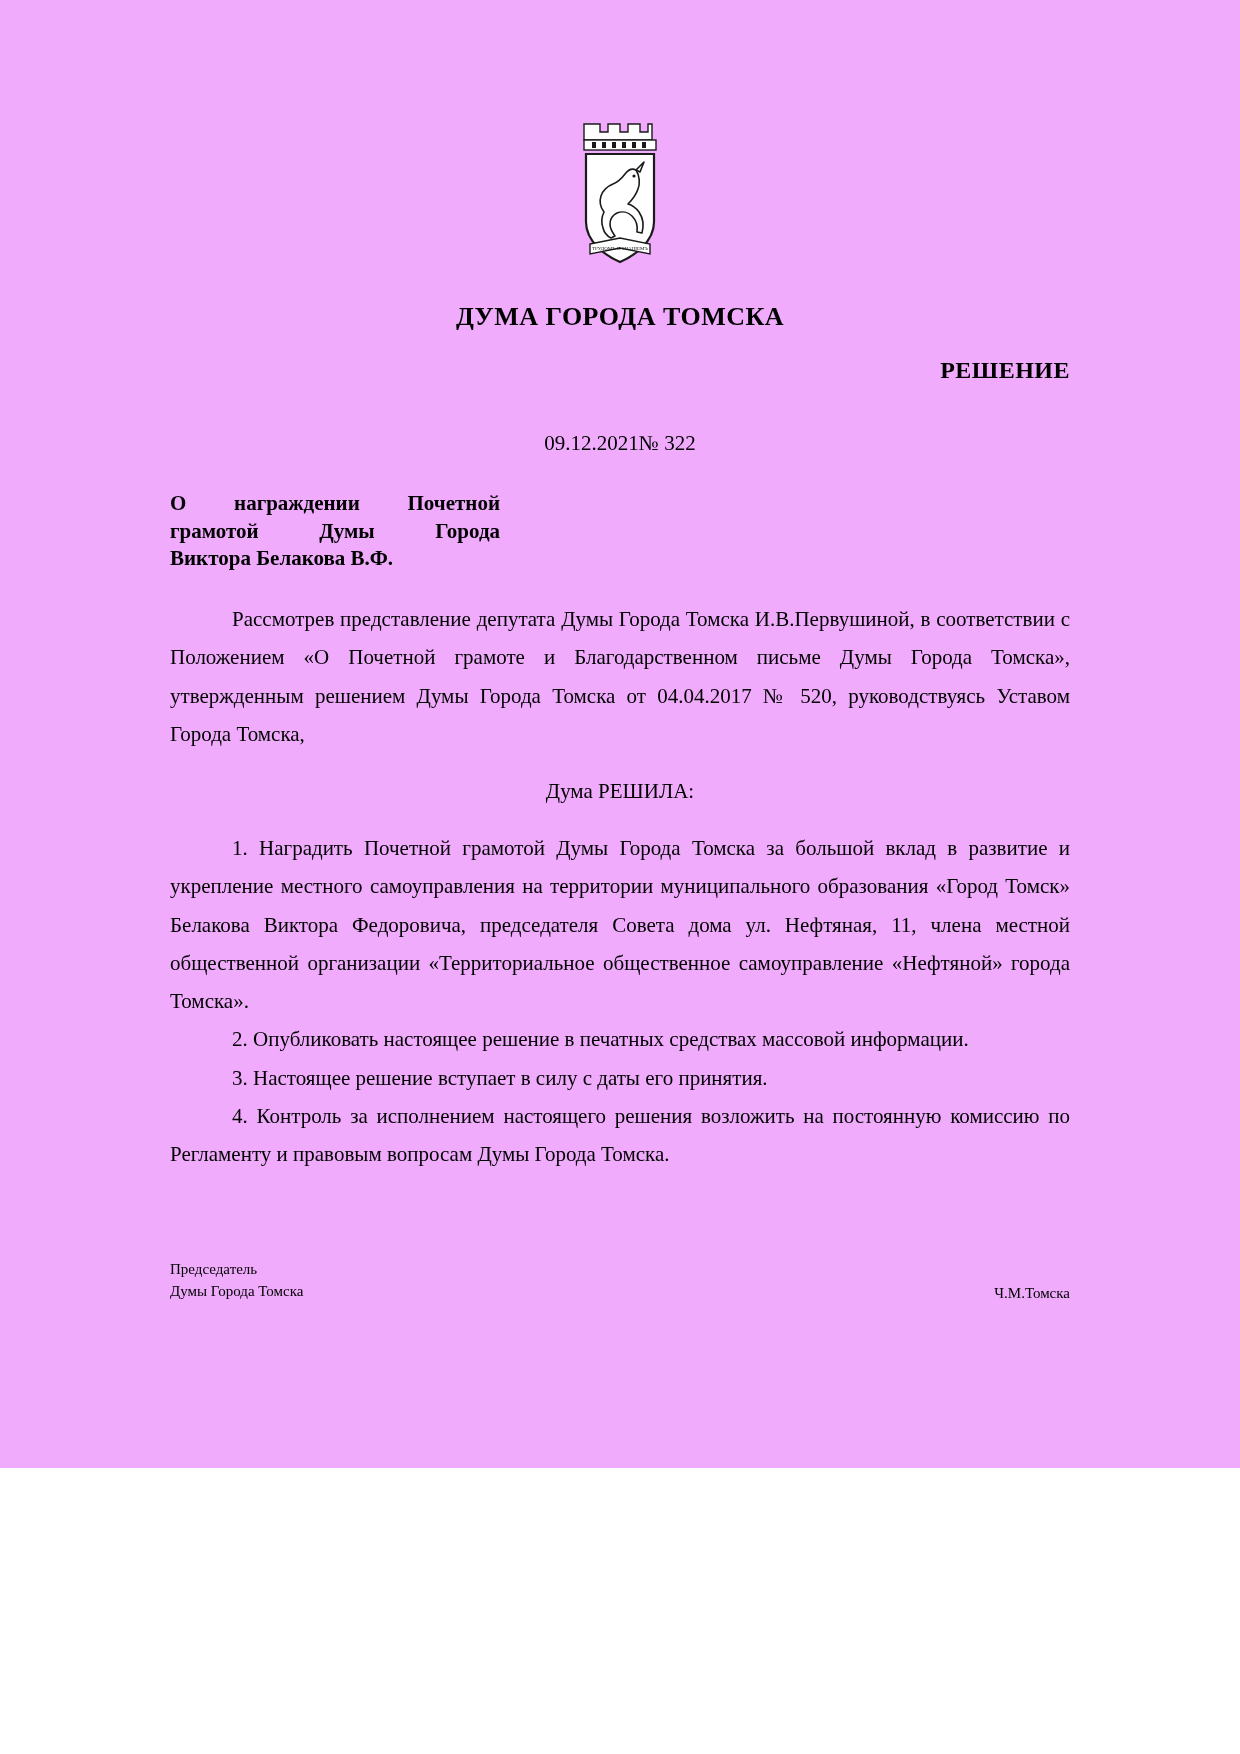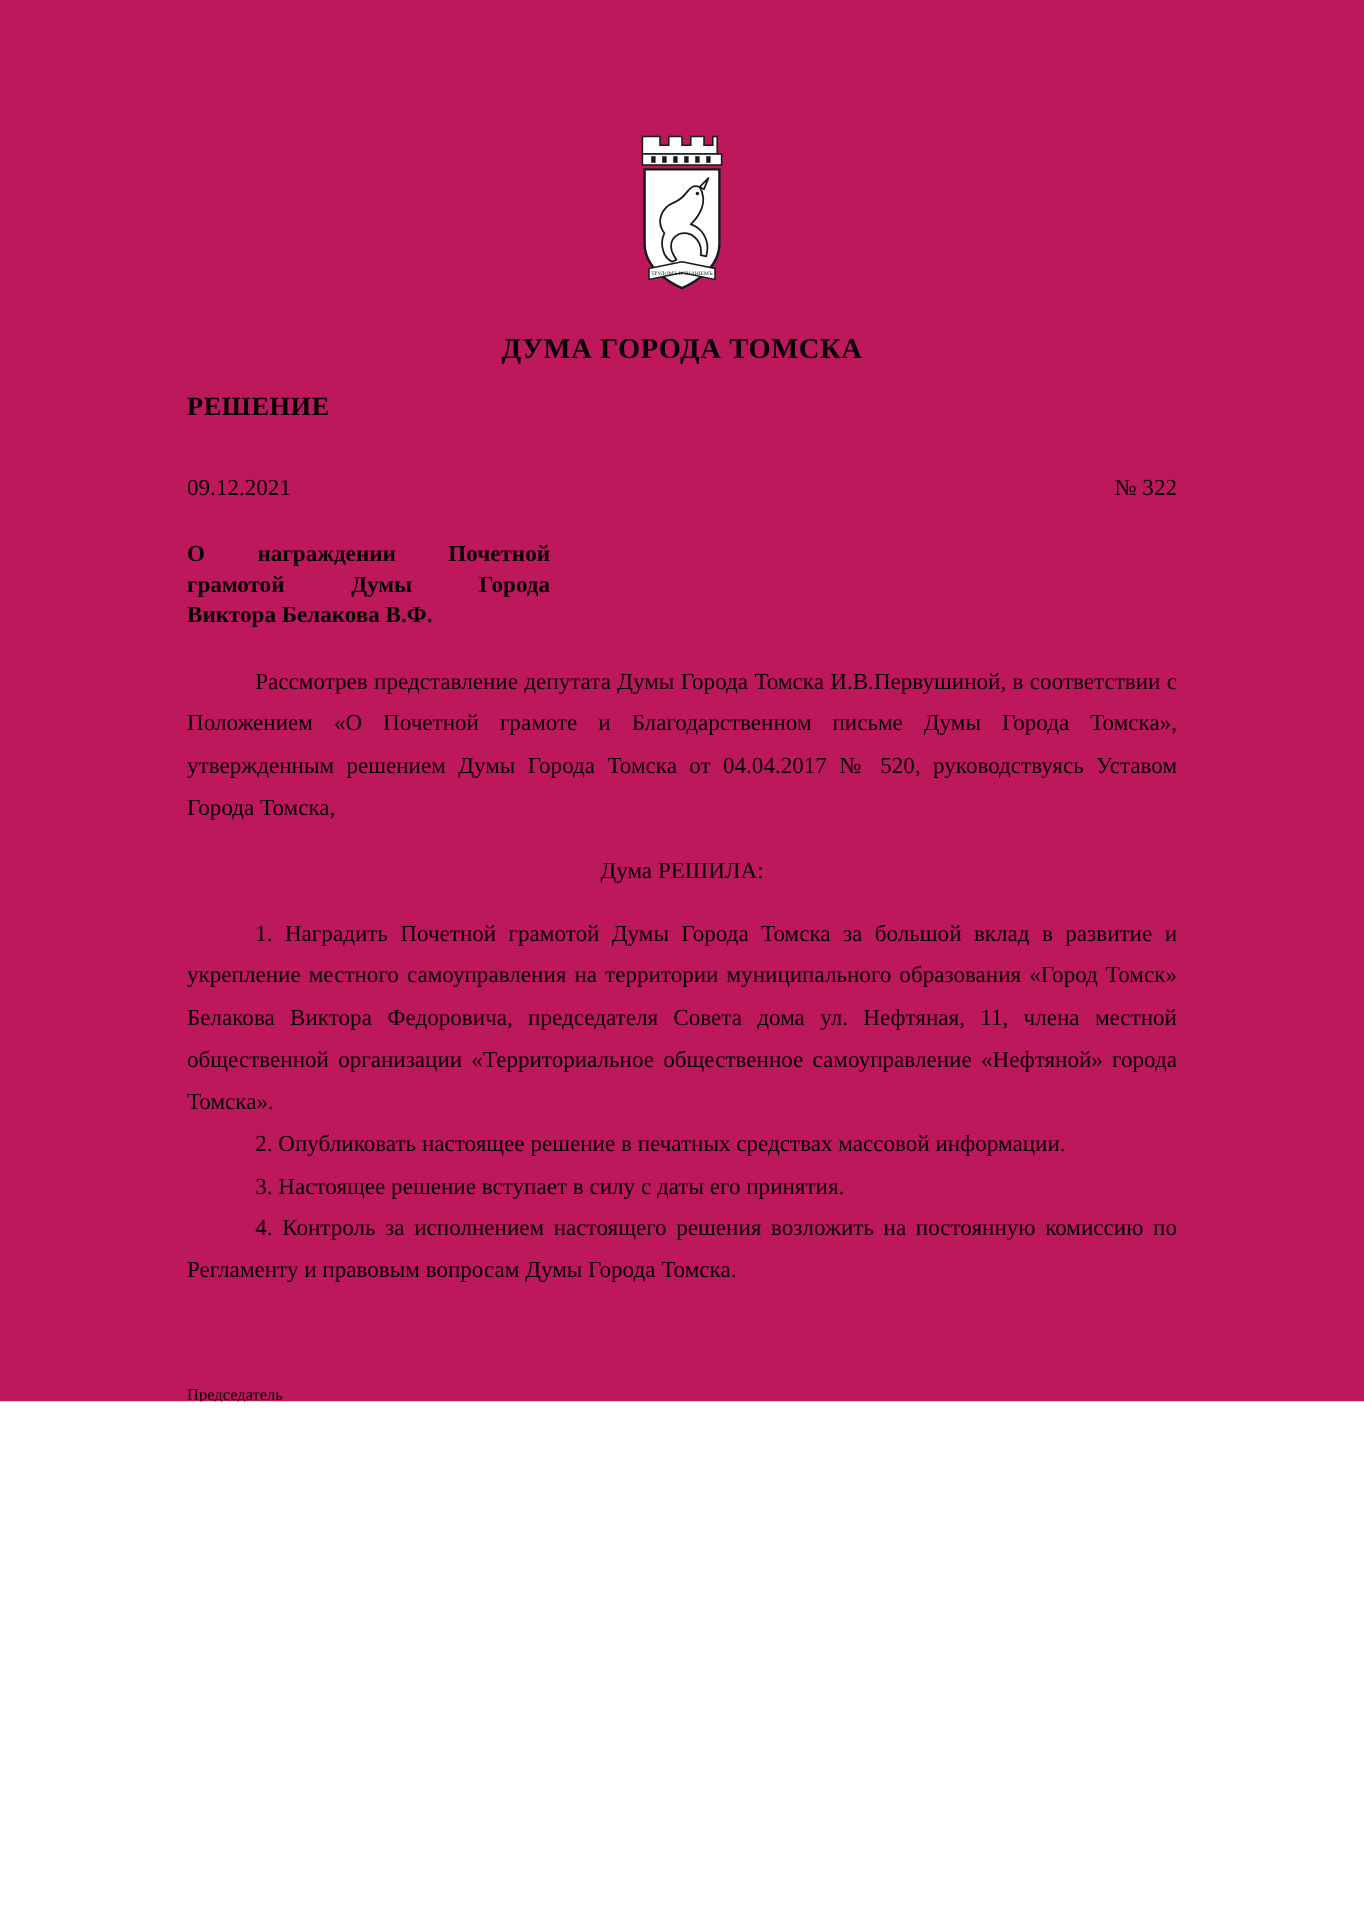--- a/index.html
+++ b/index.html
@@ -3,23 +3,23 @@
 <meta charset="utf-8">
 <style>
   html, body {
     margin: 0;
     padding: 0;
     background: #ffffff;
   }
   .page {
     position: relative;
     width: 1240px;
-    height: 1274px;
+    height: 1468px;
     margin: 0 auto;
-    background: #be185d;
+    background: #f0abfc;
     font-family: "Liberation Serif", serif;
     color: #000000;
     box-sizing: border-box;
     padding: 0 170px;
   }
 
   
   .emblem-wrap {
     display: flex;
     justify-content: center;
@@ -32,31 +32,31 @@
 
   
   .org-title {
     text-align: center;
     font-weight: bold;
     font-size: 26px;
     letter-spacing: 0.5px;
     margin-top: 24px;
   }
   .doc-type {
-    text-align: left;
+    text-align: right;
     font-weight: bold;
     font-size: 24px;
     letter-spacing: 0.5px;
     margin-top: 25px;
   }
 
   
   .meta-row {
     display: flex;
-    justify-content: space-between;
+    justify-content: center;
     align-items: baseline;
     margin-top: 47px;
     font-size: 21px;
   }
 
   
   .subject {
     margin-top: 34px;
     width: 330px;
     font-weight: bold;

